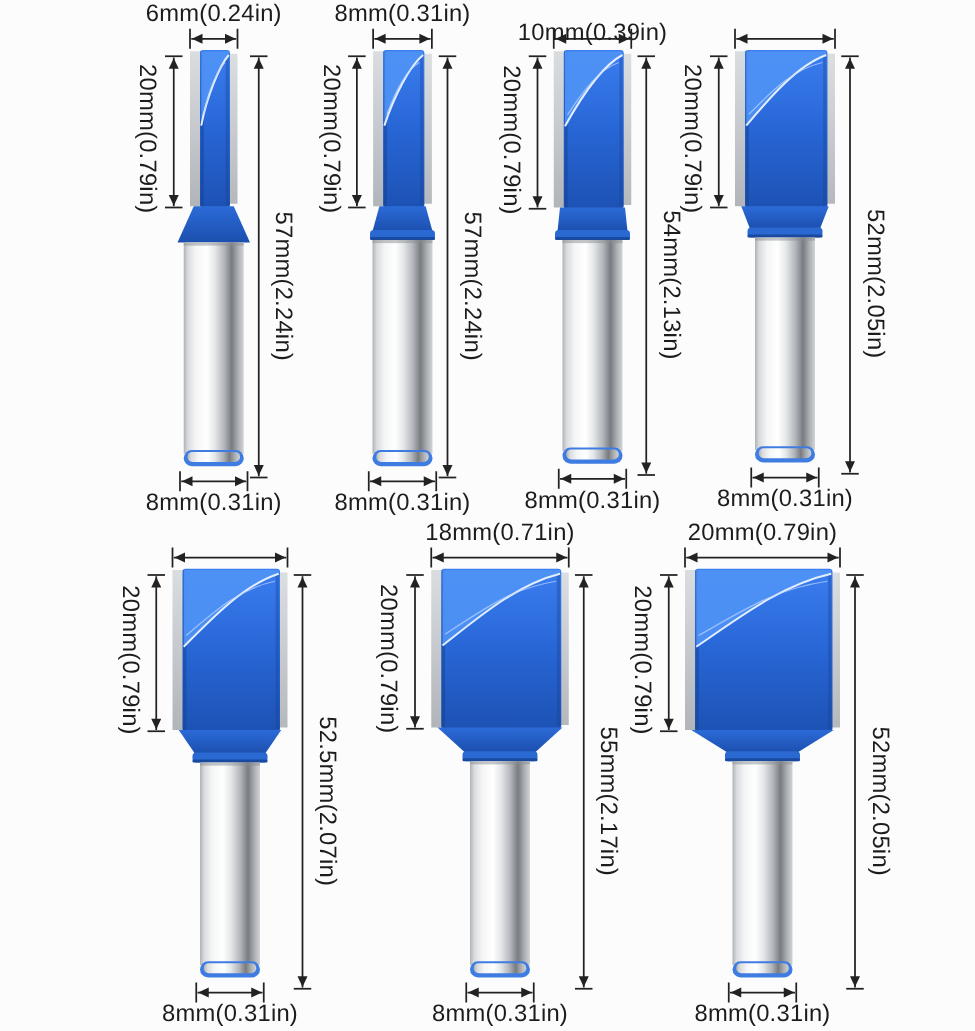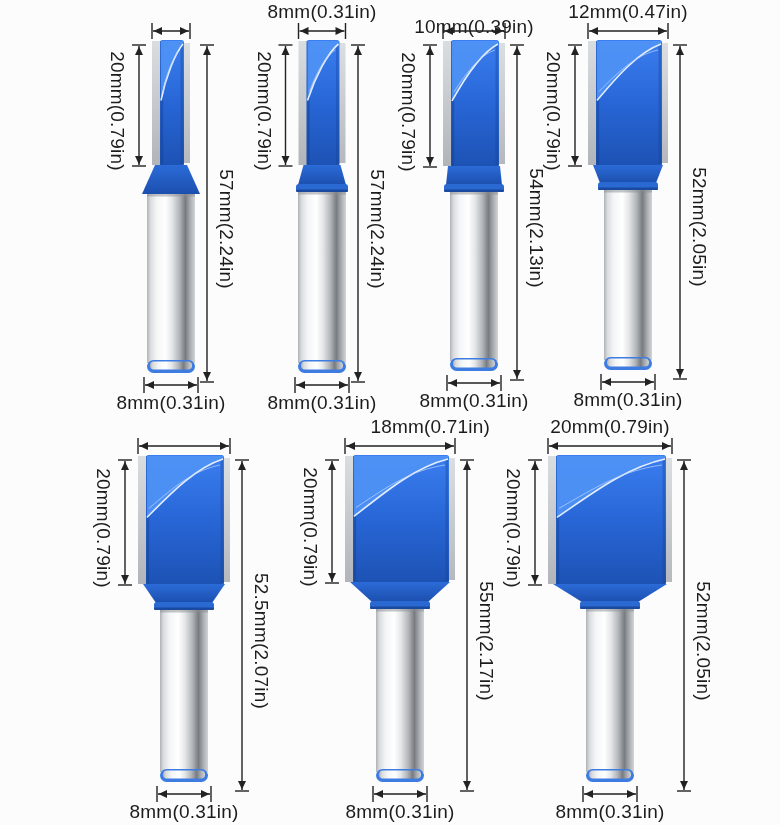--- a/index.html
+++ b/index.html
@@ -75,20 +75,21 @@
           <rect x="39.5" y="4" width="2.6" height="122" fill="#16418f" opacity="0.35"></rect>
           <path d="M 20 62.48 C 24.299999999999997 39.8, 34.56 14.600000000000001, 42 6 L 42 3 L 20 3 Z" fill="#4f93f5" opacity="0.92"></path>
           <path d="M 20 62.48 C 24.299999999999997 39.8, 34.56 14.600000000000001, 42 6" fill="none" stroke="#ecf3ff" stroke-width="1.6" opacity="0.95"></path>
           <path d="M 22 53.48 C 26.200000000000003 32.239999999999995, 33.8 17.119999999999997, 39 12" fill="none" stroke="#bcd6ff" stroke-width="1" opacity="0.7"></path>
           <polygon points="14,127 46,127 59,156 1,156" fill="url(#gNeck)"></polygon>
           <rect x="6" y="156" width="48" height="169" fill="url(#gChrome)"></rect>
           <rect x="6" y="156" width="48" height="2.5" fill="#8a8e92" opacity="0.5"></rect>
           <rect x="6" y="322" width="48" height="13" rx="6.5" fill="#3e7ce2"></rect>
           <rect x="9" y="323.5" width="42" height="8" rx="4" fill="url(#gChrome)"></rect>
         </svg>
+    <div class="lbl top" style="left: 81px; top: 1px;">6mm(0.24in)</div>
     <div class="lbl rot" style="left: 117px; top: 111px;">20mm(0.79in)</div>
     <div class="lbl rot" style="left: 226px; top: 228.5px;">57mm(2.24in)</div>
     <div class="lbl bottom" style="left: 81px; top: 392px;">8mm(0.31in)</div>
   </div>
 
   <div class="bit">
     <svg class="art" width="60" height="339" viewBox="0 0 60 339" style="left: 292px; top: 38px;">
           <rect x="6.5" y="3" width="9" height="124" fill="url(#gCarbide)"></rect>
           <rect x="14.7" y="3" width="1.4" height="124" fill="#8e9296"></rect>
           <rect x="46.5" y="5" width="7" height="120" fill="url(#gCarbide)" opacity="0.95"></rect>
@@ -149,21 +150,20 @@
           <path d="M 15 62.48 C 34 39.8, 55.6 14.600000000000001, 79 6" fill="none" stroke="#ecf3ff" stroke-width="1.6" opacity="0.95"></path>
           <path d="M 17 53.48 C 38 32.239999999999995, 54 17.119999999999997, 76 12" fill="none" stroke="#bcd6ff" stroke-width="1" opacity="0.7"></path>
           <polygon points="11,127 81,127 74,145 18,145" fill="url(#gNeck)"></polygon>
           <rect x="16" y="144" width="60" height="8" rx="3" fill="#2b69d2"></rect>
           <rect x="16" y="149.5" width="60" height="2.5" rx="1" fill="#1a4aa0"></rect>
           <rect x="22" y="152" width="48" height="170" fill="url(#gChrome)"></rect>
           <rect x="22" y="152" width="48" height="2.5" fill="#8a8e92" opacity="0.5"></rect>
           <rect x="22" y="319" width="48" height="13" rx="6.5" fill="#3e7ce2"></rect>
           <rect x="25" y="320.5" width="42" height="8" rx="4" fill="url(#gChrome)"></rect>
         </svg>
-    <div class="lbl top" style="left: 538px; top: 1px;">12mm(0.47in)</div>
     <div class="lbl rot" style="left: 553px; top: 111px;">20mm(0.79in)</div>
     <div class="lbl rot" style="left: 699px; top: 227px;">52mm(2.05in)</div>
     <div class="lbl bottom" style="left: 538px; top: 389px;">8mm(0.31in)</div>
   </div>
 
   <div class="bit">
     <svg class="art" width="104" height="333" viewBox="0 0 104 333" style="left: 132px; top: 453px;">
           <rect x="6" y="3" width="9" height="128" fill="url(#gCarbide)"></rect>
           <rect x="14.2" y="3" width="1.4" height="128" fill="#8e9296"></rect>
           <rect x="91" y="5" width="7" height="124" fill="url(#gCarbide)" opacity="0.95"></rect>
@@ -198,21 +198,21 @@
           <path d="M 15 63.44 C 44.5 40.4, 74.2 14.8, 109 6" fill="none" stroke="#ecf3ff" stroke-width="1.6" opacity="0.95"></path>
           <path d="M 17 54.44 C 50 32.72, 72 17.36, 106 12" fill="none" stroke="#bcd6ff" stroke-width="1" opacity="0.7"></path>
           <polygon points="11,129 111,129 89,149 33,149" fill="url(#gNeck)"></polygon>
           <rect x="31" y="148" width="60" height="8" rx="3" fill="#2b69d2"></rect>
           <rect x="31" y="153.5" width="60" height="2.5" rx="1" fill="#1a4aa0"></rect>
           <rect x="37" y="156" width="48" height="163" fill="url(#gChrome)"></rect>
           <rect x="37" y="156" width="48" height="2.5" fill="#8a8e92" opacity="0.5"></rect>
           <rect x="37" y="316" width="48" height="13" rx="6.5" fill="#3e7ce2"></rect>
           <rect x="40" y="317.5" width="42" height="8" rx="4" fill="url(#gChrome)"></rect>
         </svg>
-    <div class="lbl top" style="left: 310px; top: 416px; text-align: right;">18mm(0.71in)</div>
+    <div class="lbl top" style="left: 310px; top: 416px;">18mm(0.71in)</div>
     <div class="lbl rot" style="left: 310px; top: 527px;">20mm(0.79in)</div>
     <div class="lbl rot" style="left: 486px; top: 640.5px;">55mm(2.17in)</div>
     <div class="lbl bottom" style="left: 310px; top: 801px;">8mm(0.31in)</div>
   </div>
 
   <div class="bit">
     <svg class="art" width="136" height="333" viewBox="0 0 136 333" style="left: 542px; top: 453px;">
           <rect x="6" y="3" width="9" height="128" fill="url(#gCarbide)"></rect>
           <rect x="14.2" y="3" width="1.4" height="128" fill="#8e9296"></rect>
           <rect x="123" y="5" width="7" height="124" fill="url(#gCarbide)" opacity="0.95"></rect>

